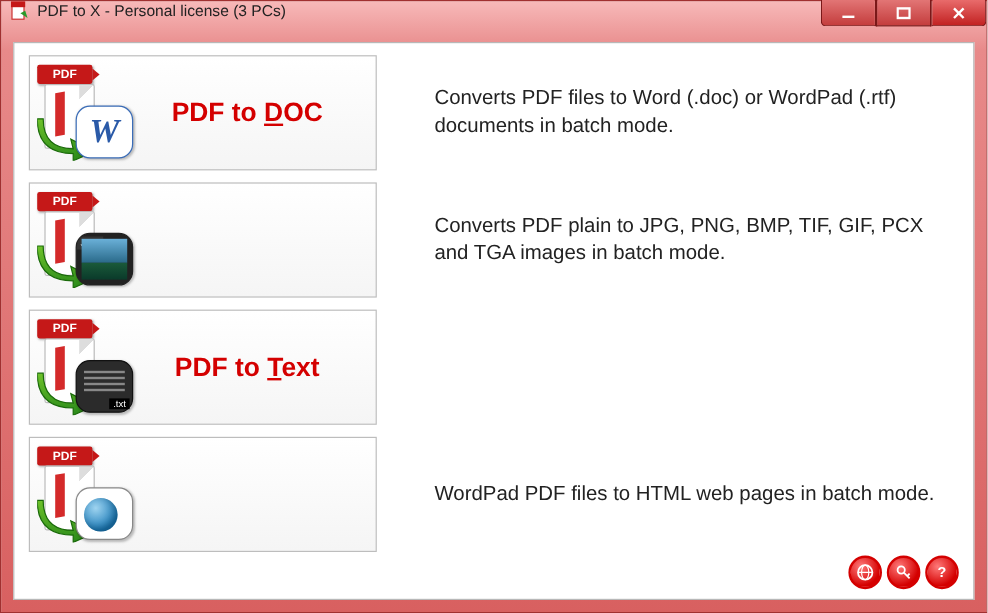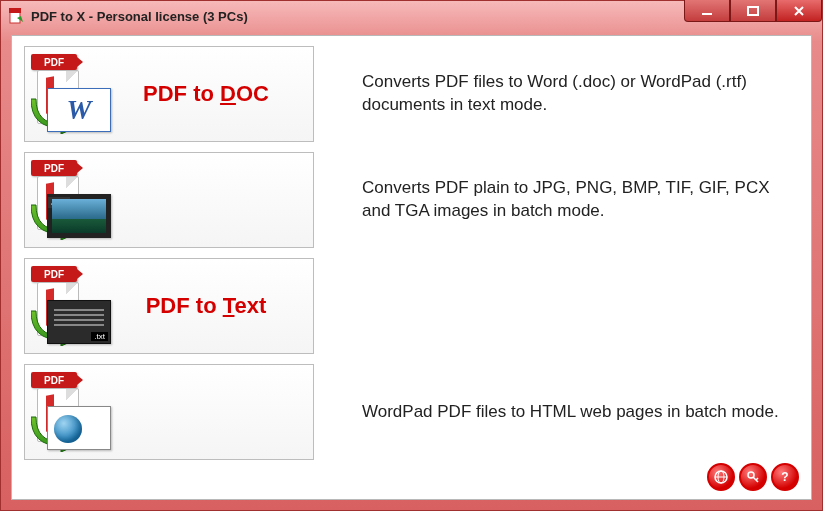--- a/index.html
+++ b/index.html
@@ -13,24 +13,23 @@
   .window {
     width: 823px;
     height: 511px;
     background: linear-gradient(to bottom, #f7b9b9 0%, #e88a8a 8%, #d86060 100%);
     border: 1px solid #a03030;
     position: relative;
   }
   .titlebar {
     height: 30px;
     display: flex;
-    align-items: center;
+    align-items: flex-start;
     padding: 0 8px;
     position: relative;
-    font-weight: bold;
   }
   .titlebar .app-icon {
     width: 16px; height: 16px;
     margin-right: 6px;
   }
   .title-text {
     color: #222;
     font-size: 13px;
   }
   .win-controls {
@@ -141,22 +140,22 @@
   }
   .page .ribbon{
     position:absolute; left:8px; top:6px; width:8px; height:36px;
     background:#d42a2a; transform: skewY(-10deg);
   }
   .arrow {
     position:absolute; left:0; bottom:0;
   }
   .sub {
     position:absolute; right:0; bottom:2px;
-    width:64px; height:44px;
-    border:1px solid #888; background:#fff; border-radius:0;
+    width:48px; height:44px;
+    border:1px solid #888; background:#fff; border-radius:12px;
     box-shadow: 1px 1px 2px rgba(0,0,0,0.25);
   }
   .sub.word { border-color:#3b6db8; }
   .sub.word::before{
     content:"W"; position:absolute; inset:0;
     display:flex; align-items:center; justify-content:center;
     font-family: "Times New Roman", serif; font-style:italic;
     font-size:28px; font-weight:bold; color:#2a5aa8;
   }
   .sub.jpg { background:#222; border-color:#222; overflow:hidden;}
@@ -226,21 +225,21 @@
                 </linearGradient>
               </defs>
             <path d="M5 5 Q5 30 30 30 L28 22 L48 32 L30 40 L30 34 Q0 34 0 5 Z" fill="url(#g1)" stroke="#1a6a0a"></path>
           </svg>
           <div class="sub word"></div>
         </div>
         <div class="mode-label">
           <span>PDF to </span><span class="ul">D</span><span>OC</span>
         </div>
       </div>
-      <div class="desc">Converts PDF files to Word (.doc) or WordPad (.rtf) documents in text mode.</div>
+      <div class="desc">Converts PDF files to Word (.doc) or WordPad (.rtf) documents in batch mode.</div>
     </div>
 
     <div class="row">
       <div class="mode-btn">
         <div class="ico">
           <div class="pdf-badge">PDF</div>
           <div class="page">
               <div class="fold"></div>
               <div class="ribbon"></div>
             </div>

